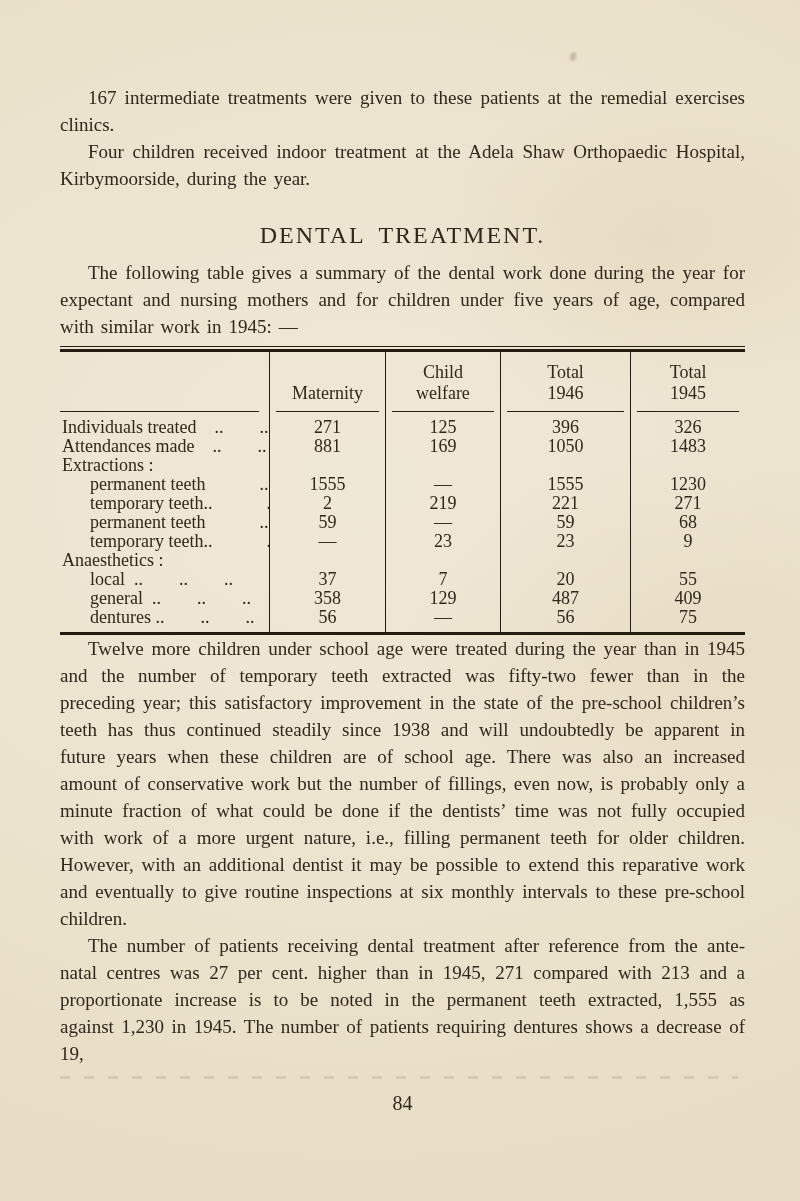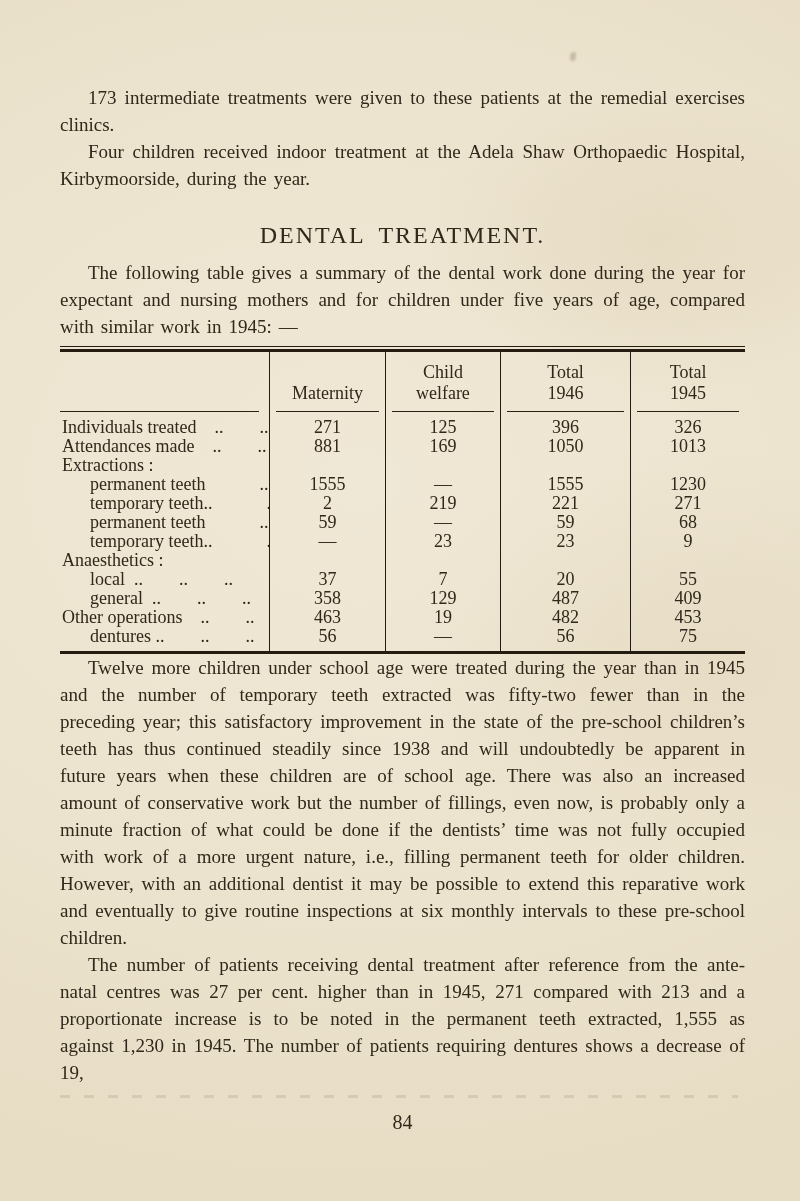--- a/index.html
+++ b/index.html
@@ -110,21 +110,21 @@
     border-radius:60% 40% 55% 45%;
     filter:blur(1px);
   }
 </style>
 </head>
 <body>
 
 <div class="page">
   <div class="smudge"></div>
 
-  <p class="para">173 intermediate treatments were given to these patients at the remedial exercises clinics.</p>
+  <p class="para">167 intermediate treatments were given to these patients at the remedial exercises clinics.</p>
 
   <p class="para gap-md">Four children received indoor treatment at the Adela Shaw Orthopaedic Hospital, Kirbymoorside, during the year.</p>
 
   <h2 class="section-heading">DENTAL TREATMENT.</h2>
 
   <p class="para gap-sm">The following table gives a summary of the dental work done during the year for expectant and nursing mothers and for children under five years of age, compared with similar work in 1945: —</p>
 
   <div class="tablewrap">
     <table class="dtable">
       <colgroup>
@@ -164,21 +164,21 @@
           <td>271</td>
           <td>125</td>
           <td>396</td>
           <td>326</td>
         </tr>
         <tr>
           <td class="first label">Attendances made ..  ..</td>
           <td>881</td>
           <td>169</td>
           <td>1050</td>
-          <td>1013</td>
+          <td>1483</td>
         </tr>
         <tr>
           <td class="first label">Extractions :</td>
           <td></td>
           <td></td>
           <td></td>
           <td></td>
         </tr>
         <tr class="indent">
           <td class="first label">permanent teeth   ..</td>
@@ -222,27 +222,20 @@
           <td>20</td>
           <td>55</td>
         </tr>
         <tr class="indent">
           <td class="first label">general ..  ..  ..</td>
           <td>358</td>
           <td>129</td>
           <td>487</td>
           <td>409</td>
         </tr>
-        <tr>
-          <td class="first label">Other operations ..  ..</td>
-          <td>463</td>
-          <td>19</td>
-          <td>482</td>
-          <td>453</td>
-        </tr>
         <tr class="indent">
           <td class="first label">dentures ..  ..  ..</td>
           <td>56</td>
           <td>—</td>
           <td>56</td>
           <td>75</td>
         </tr>
       </tbody>
     </table>
   </div>

